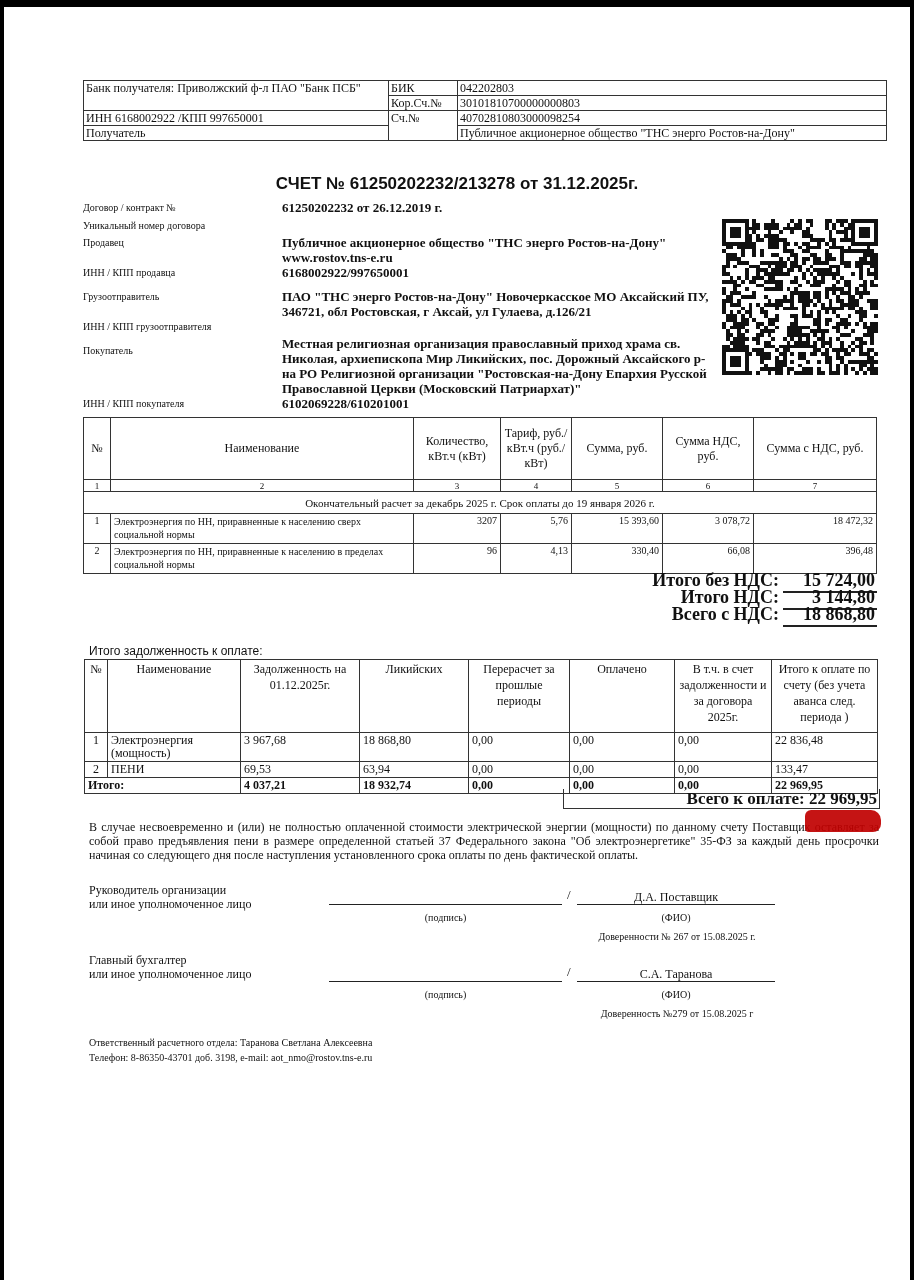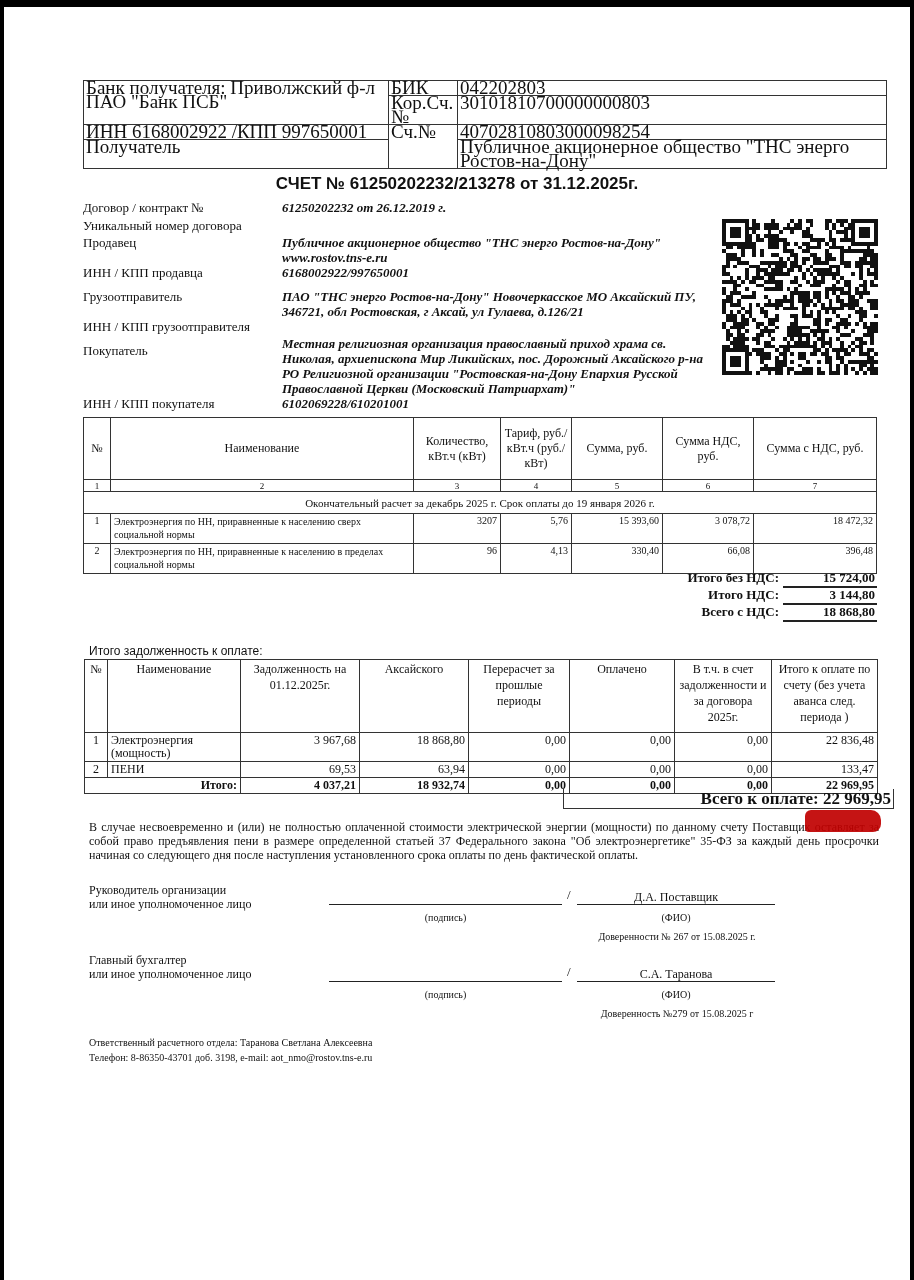--- a/index.html
+++ b/index.html
@@ -1,47 +1,47 @@
 <!DOCTYPE html>
 <html><head>
 <meta charset="utf-8">
 <style>
   html, body { margin:0; padding:0; }
   body { width:914px; height:1280px; background:#000; position:relative; overflow:hidden; font-family:"Liberation Serif", serif; color:#111; }
   .page { position:absolute; left:4px; top:7px; width:906px; height:1273px; background:#fff; }
   .abs { position:absolute; }
   table { border-collapse:collapse; }
   
-  .bank { position:absolute; left:79px; top:73px; width:804px; font-size:19px; line-height:14px; }
+  .bank { position:absolute; left:79px; top:73px; width:804px; font-size:12px; line-height:14px; }
   .bank td { border:1px solid #333; padding:0 2px; vertical-align:top; }
   
   .title { position:absolute; left:0; width:906px; top:167px; text-align:center; font-family:"Liberation Sans", sans-serif; font-weight:bold; font-size:17px; }
-  .info-label { position:absolute; left:79px; font-size:13px; line-height:15px; }
-  .info-value { position:absolute; left:278px; font-size:13px; line-height:15px; font-weight:bold; width:440px;font-style:italic; }
+  .info-label { position:absolute; left:79px; font-size:10px; line-height:15px; }
+  .info-value { position:absolute; left:278px; font-size:13px; line-height:15px; font-weight:bold; width:440px; }
   .qr { position:absolute; left:718px; top:212px; width:156px; height:156px; }
   
   .main { position:absolute; left:79px; top:410px; width:794px; font-size:12px; }
   .main td, .main th { border:1px solid #333; padding:1px 3px; font-weight:normal; }
   .main th { text-align:center; vertical-align:middle; line-height:15px; }
   .main .num-row td { text-align:center; font-size:9px; padding:0; height:11px; }
   .main td.r { text-align:right; vertical-align:top; font-size:10px; }
   .main td.c { text-align:center; vertical-align:top; font-size:10px; }
   .main td.name { font-size:10px; line-height:13px; vertical-align:top; }
-  .totals { position:absolute; left:560px; width:313px; font-size:13px; font-weight:bold; }
+  .totals { position:absolute; left:560px; width:313px; font-size:18px; font-weight:bold; }
   .tot-row { position:absolute; right:0; display:flex; }
   .tot-label { width:175px; text-align:right; padding-right:4px; }
   .tot-val { width:92px; text-align:right; border-bottom:2px solid #222; padding-right:2px; }
   .debt-title { position:absolute; left:85px; top:637px; font-family:"Liberation Sans", sans-serif; font-weight:normal; font-size:12px; }
   .debt { position:absolute; left:80px; top:652px; width:794px; font-size:12px; }
   .debt td, .debt th { border:1px solid #333; padding:1px 3px; font-weight:normal; }
   .debt th { text-align:center; vertical-align:top; line-height:16px; }
   .debt td { font-size:12px; line-height:13px; vertical-align:top; }
-  .debt td.r { text-align:right; }
+  .debt td.r { }
   .debt tr.tot td { font-weight:bold; }
-  .grand { position:absolute; left:559px; top:782px; width:313px; height:19px; border:1px solid #333; border-top:none; text-align:right; font-weight:bold; font-size:17px; line-height:20px; padding-right:2px;padding-left:14px; }
+  .grand { position:absolute; left:559px; top:782px; width:313px; height:19px; border:1px solid #333; border-top:none; text-align:right; font-weight:bold; font-size:17px; line-height:20px; padding-right:2px; }
   .redmark { position:absolute; left:801px; top:803px; width:76px; height:22px; background:#c00000; border-radius:6px 10px 8px 4px; opacity:0.92; }
   .para { position:absolute; left:85px; top:813px; width:790px; font-size:12px; line-height:14px; text-align:justify; }
   .sig-label { position:absolute; left:85px; font-size:12px; line-height:14px; }
   .line { position:absolute; height:1px; background:#222; }
   .small { position:absolute; font-size:10px; text-align:center; }
   .name-val { position:absolute; font-size:12px; text-align:center; }
   .footer { position:absolute; left:85px; font-size:10px; line-height:15px; }
 </style>
 </head>
 <body>
@@ -932,21 +932,21 @@
   </div>
 
   <div class="debt-title">Итого задолженность к оплате:</div>
 
   <table class="debt">
     <tbody>
         <tr style="height:73px">
       <th style="width:16px">№</th>
       <th style="width:126px">Наименование</th>
       <th style="width:112px">Задолженность на 01.12.2025г.</th>
-      <th style="width:102px">Аксайского</th>
+      <th style="width:102px">Ликийских</th>
       <th style="width:94px">Перерасчет за прошлые периоды</th>
       <th style="width:98px">Оплачено</th>
       <th style="width:90px">В т.ч. в счет задолженности и за договора 2025г.</th>
       <th>Итого к оплате по счету (без учета аванса след. периода )</th>
     </tr>
     <tr style="height:28px">
       <td style="text-align:center">1</td>
       <td>Электроэнергия (мощность)</td>
       <td class="r">3 967,68</td>
       <td class="r">18 868,80</td>

